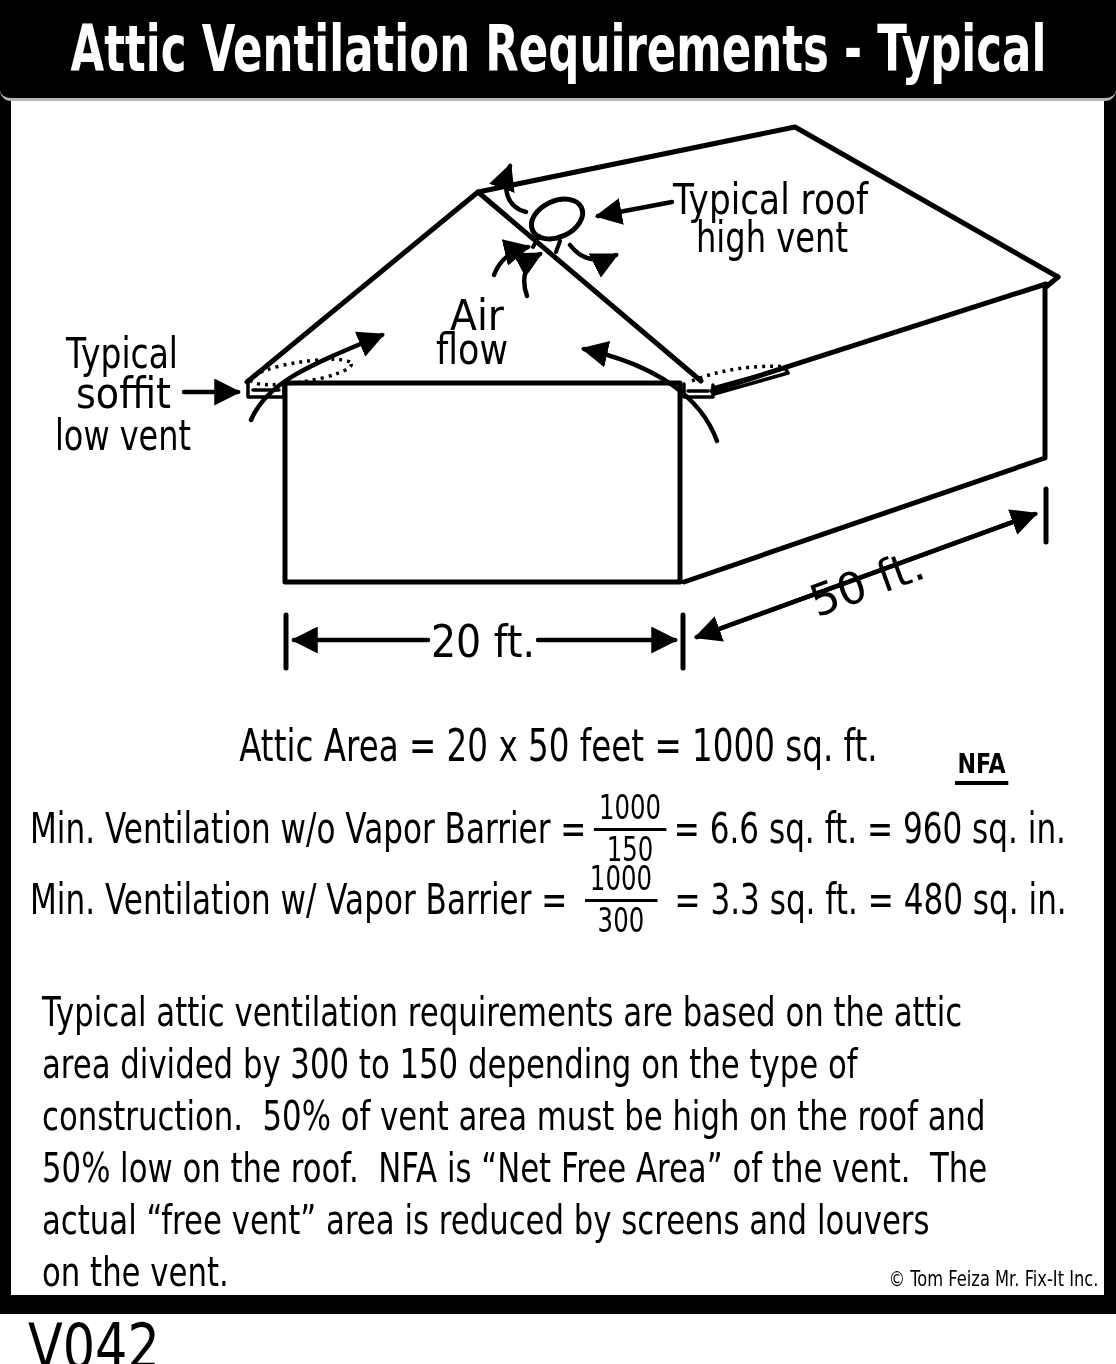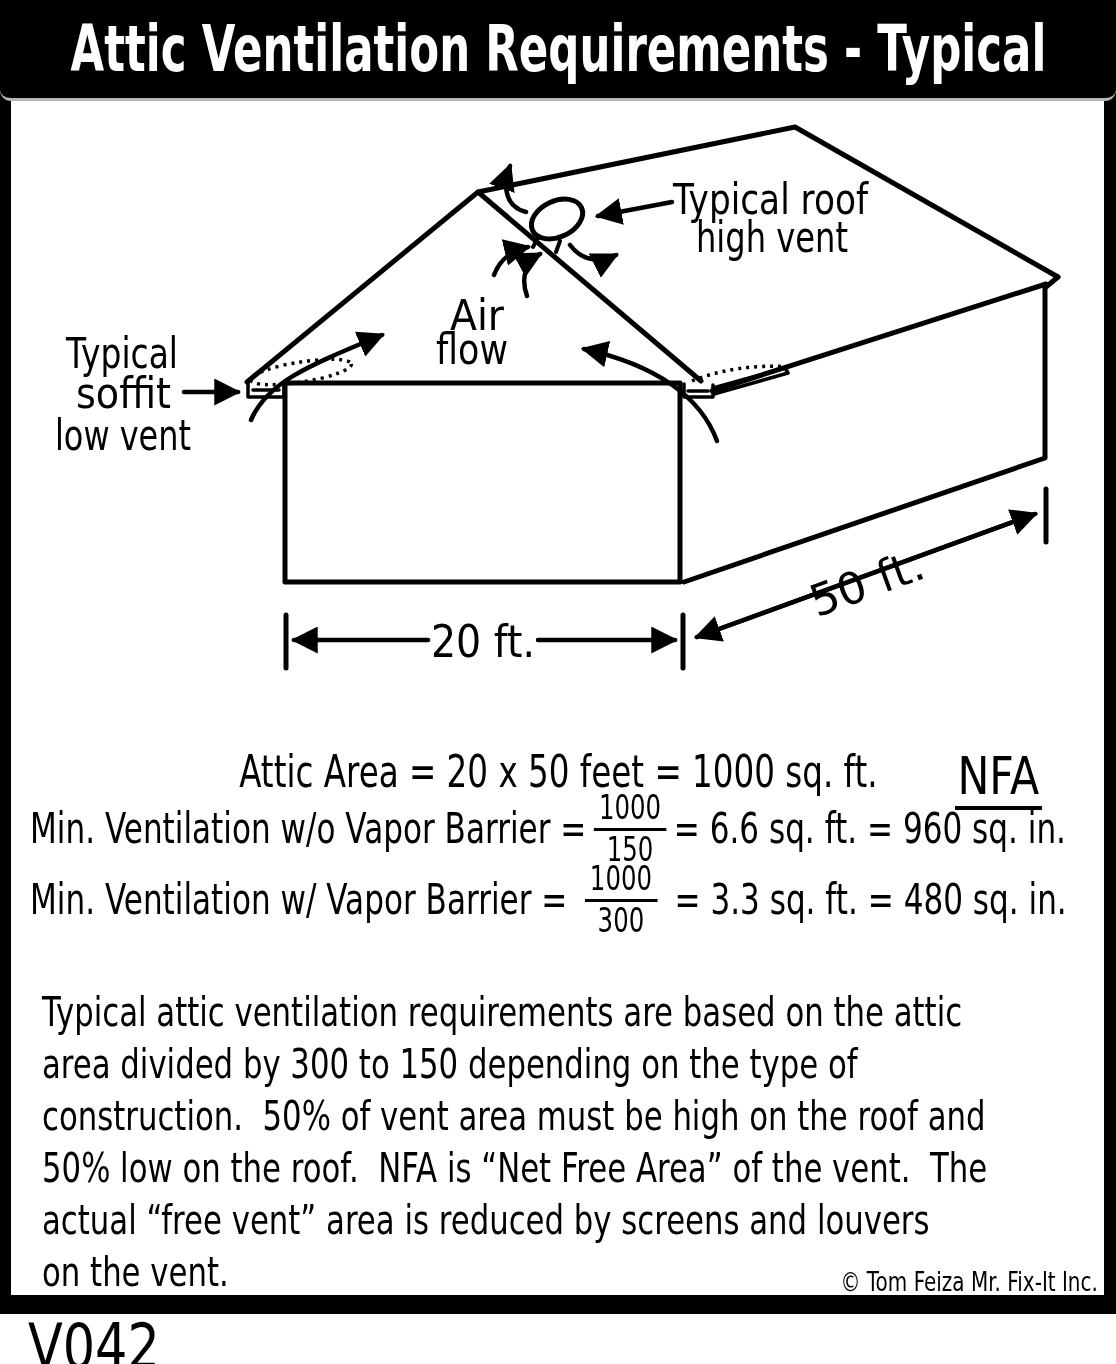--- a/index.html
+++ b/index.html
@@ -23,43 +23,43 @@
     display:inline-block;transform:scaleX(0.68);transform-origin:50% 50%;
     letter-spacing:0px;
   }
   svg text{font-family:"DejaVu Sans",sans-serif;}
   
   .cx{display:inline-block;white-space:pre;transform:scaleX(0.74);transform-origin:0 50%;}
   .cx-c{display:inline-block;white-space:pre;transform:scaleX(0.74);transform-origin:50% 50%;}
   .cx-r{display:inline-block;white-space:pre;transform:scaleX(0.74);transform-origin:100% 50%;}
   .attic-line{
     position:absolute;left:0;top:724px;width:1116px;text-align:center;
-    font-size:44px;line-height:1.0;margin-top:26px;
+    font-size:44px;line-height:1.0;
   }
   .nfa{
-    position:absolute;left:955px;top:750px;font-size:52px;line-height:1.0;
+    position:absolute;left:955px;top:750px;font-size:27px;line-height:1.0;font-weight:bold;
   }
   .nfa .u{display:inline-block;border-bottom:4px solid #000;padding:0 3px 4px 3px;
     transform:scaleX(0.82);transform-origin:0 50%;}
   .f-row{
     position:absolute;left:30px;display:flex;align-items:center;white-space:pre;
     font-size:42px;line-height:1.0;transform:scaleX(0.74);transform-origin:0 50%;
   }
   .f-row2{top:783px;height:92px;}
   .f-row3{top:854px;height:92px;}
   .frac{display:inline-flex;flex-direction:column;align-items:center;
     font-size:33px;line-height:1.12;margin:0 10px;}
   .frac .num{border-bottom:3.5px solid #000;padding:0 7px 1px 7px;}
   .frac .den{padding-top:1px;}
   .para{
     position:absolute;left:42px;top:986px;font-size:41px;line-height:52px;
   }
   .para div{white-space:pre;transform:scaleX(0.75);transform-origin:0 50%;}
   .copyright{
-    position:absolute;right:18px;top:1268px;font-size:27px;line-height:1.0;text-align:center;
+    position:absolute;right:18px;top:1268px;font-size:22px;line-height:1.0;text-align:center;
   }
   .doc-code{
     position:absolute;left:28px;top:1316px;font-size:62px;line-height:1.0;
   }
 </style>
 </head>
 <body>
 
 <div class="frame"></div>
 

